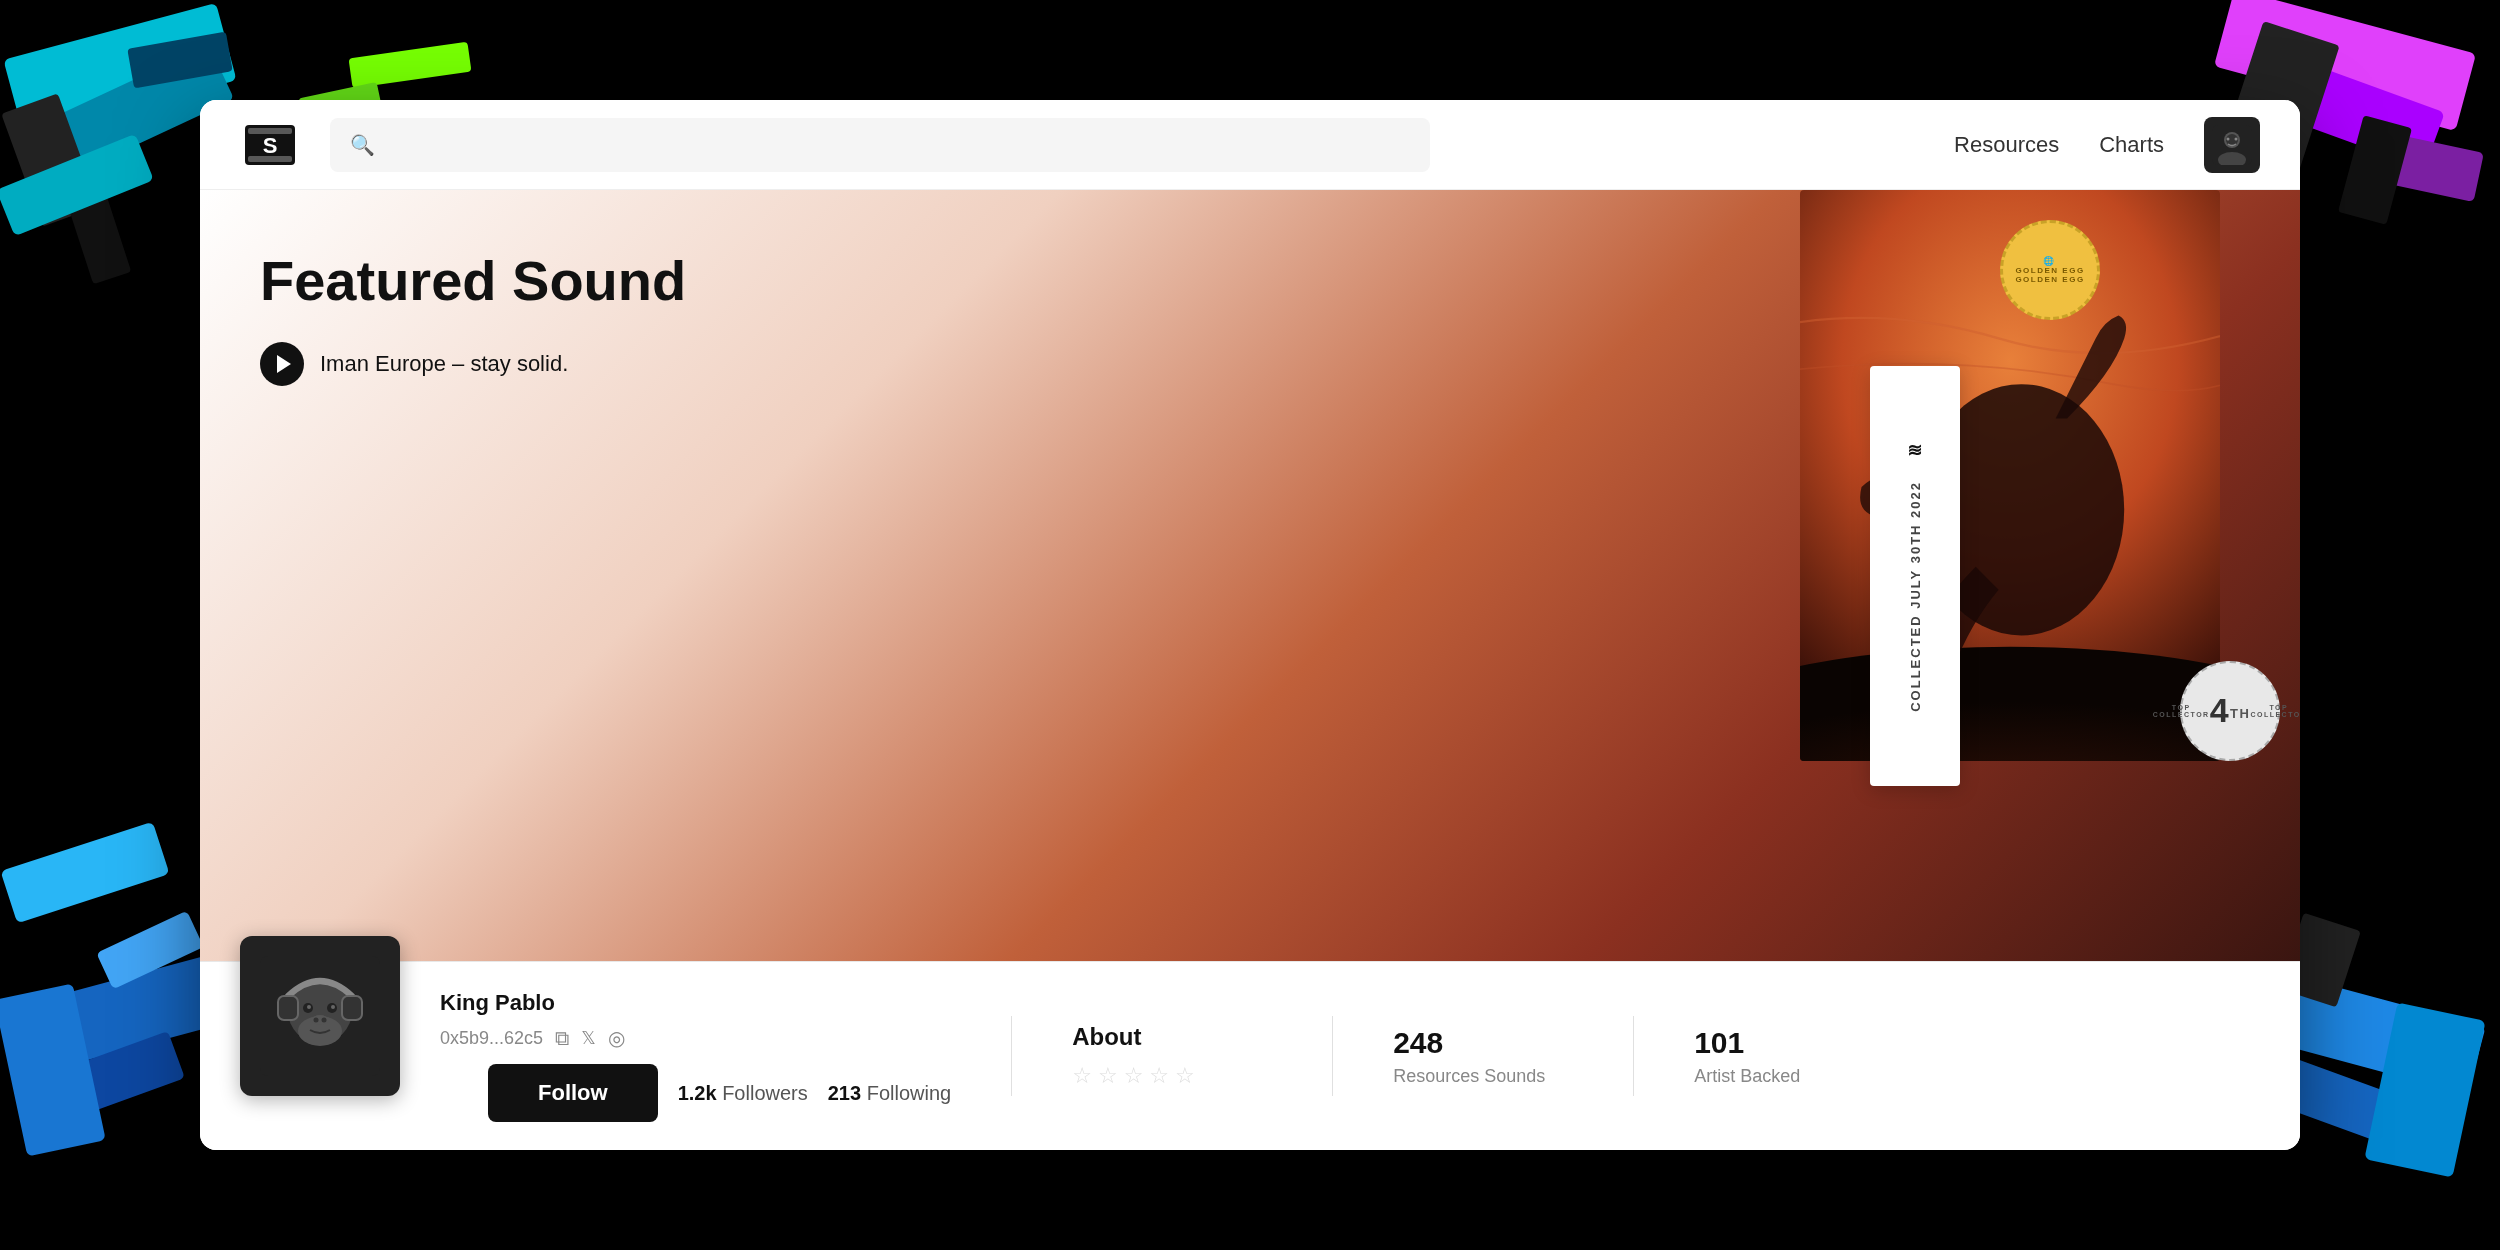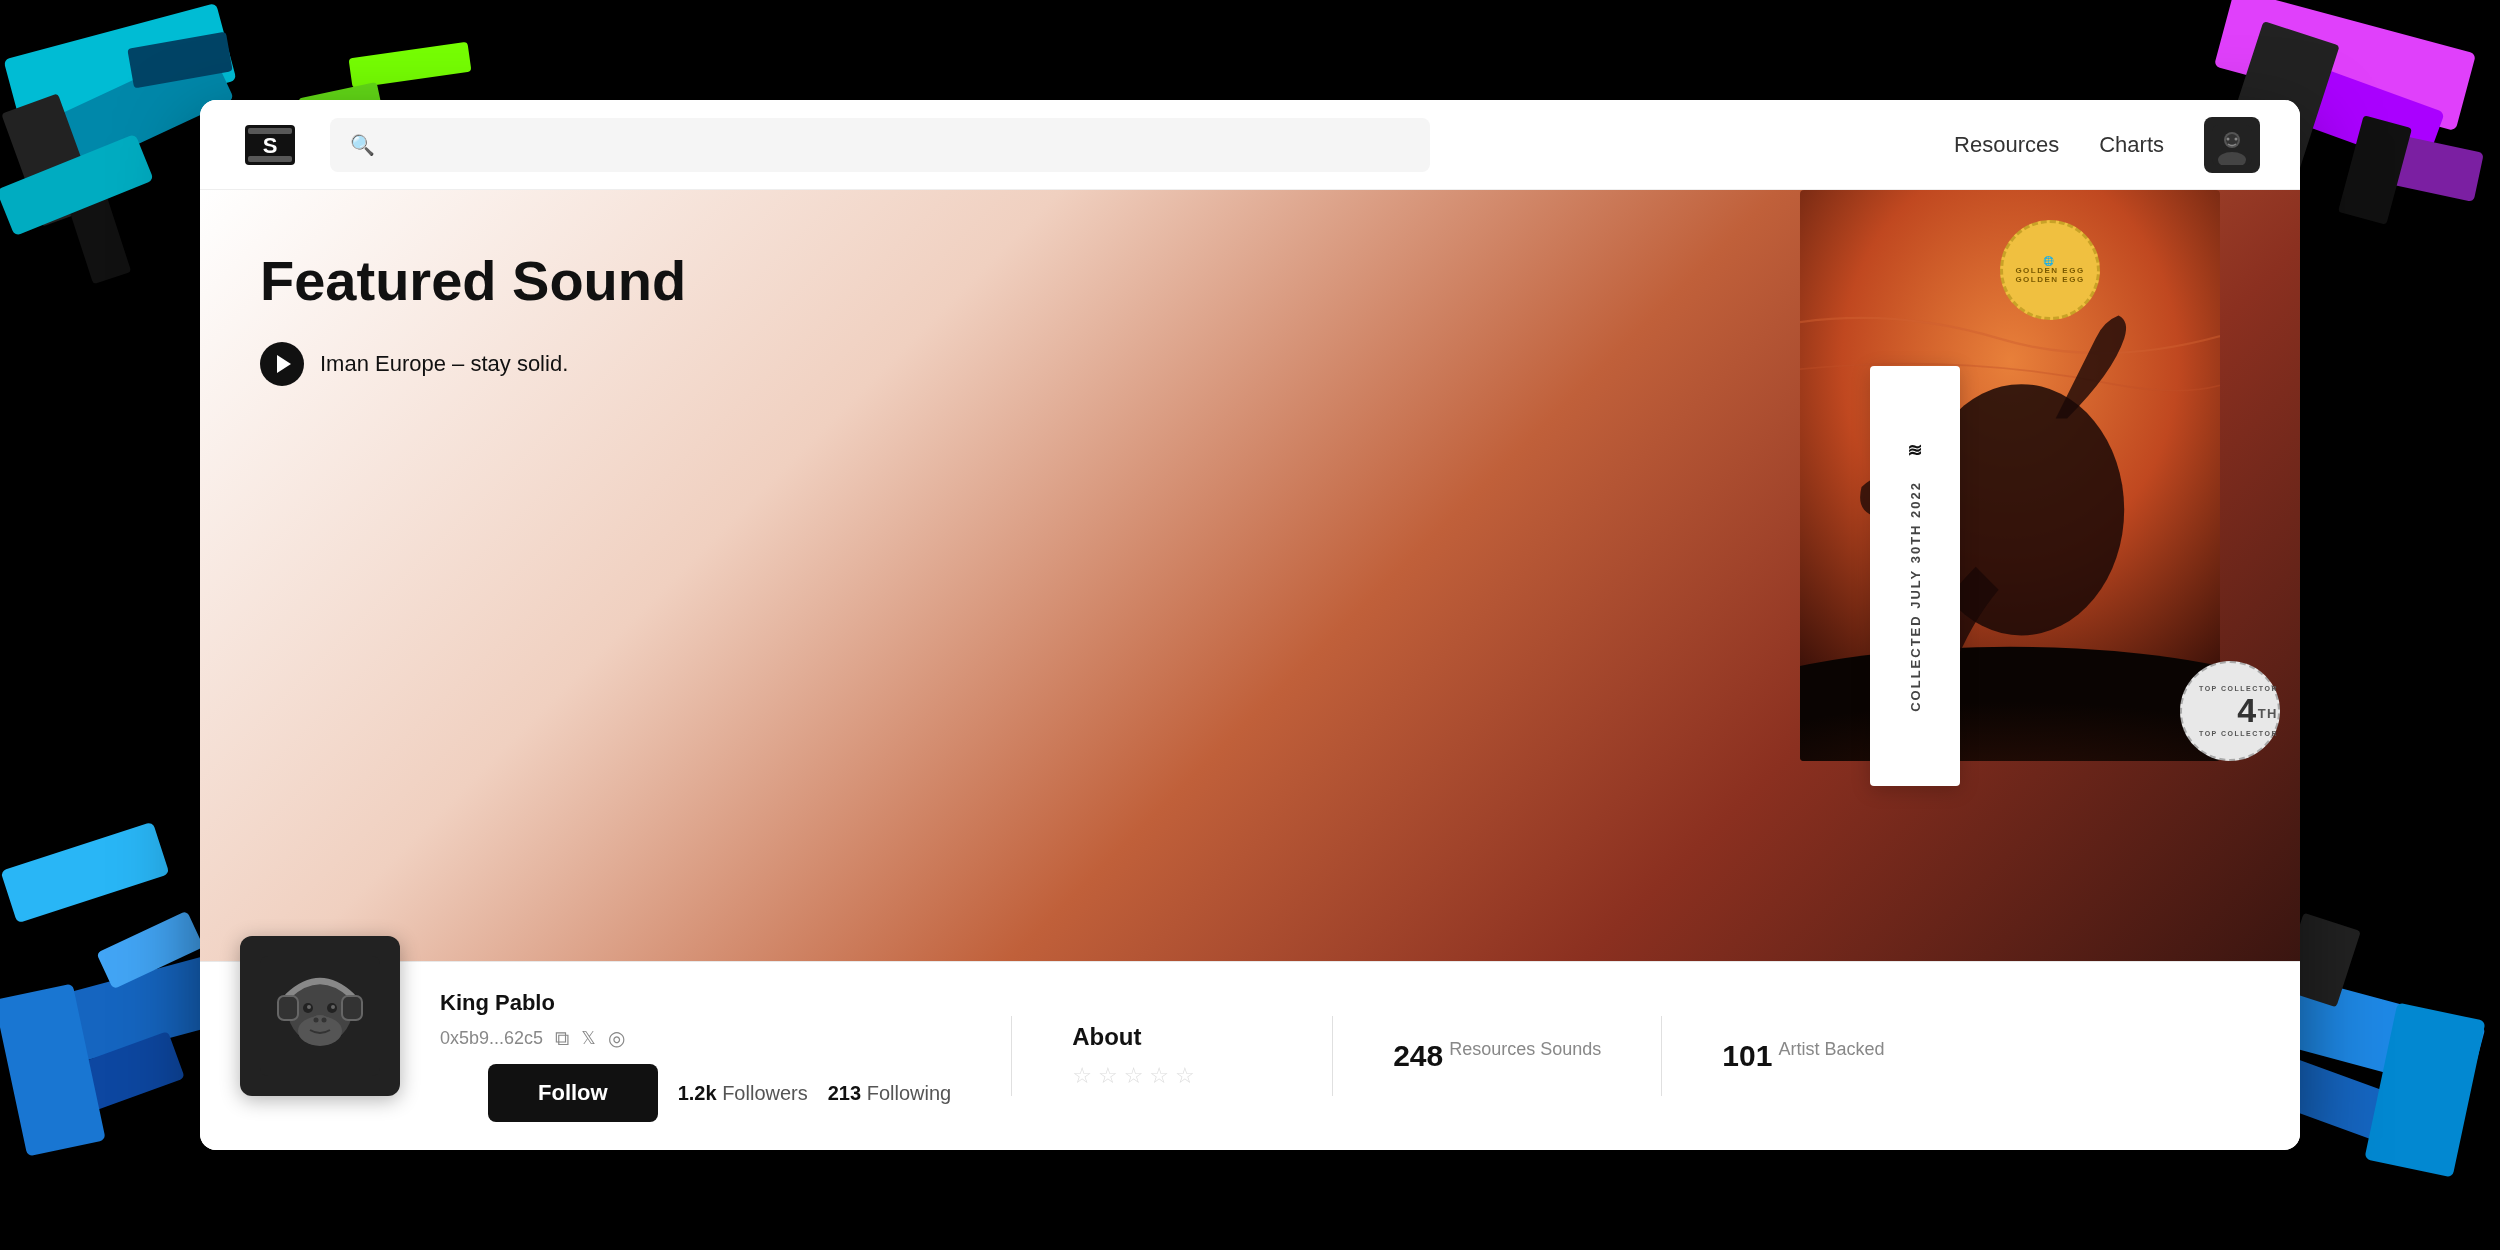--- a/index.html
+++ b/index.html
@@ -254,23 +254,22 @@
       height: 100px;
       z-index: 15;
     }
     .collector-badge {
       width: 100px;
       height: 100px;
       border-radius: 50%;
       border: 2px dashed #aaa;
       background: #e8e8e8;
       display: flex;
-      align-items: flex-end;
+      align-items: center;
       justify-content: center;
-      flex-direction: column;
       font-size: 8px;
       font-weight: 700;
       color: #555;
       text-align: center;
       letter-spacing: 1.5px;
       text-transform: uppercase;
     }
     .collector-rank {
       font-size: 36px;
       font-weight: 900;
@@ -377,20 +376,21 @@
       display: flex;
       gap: 6px;
     }
     .star {
       font-size: 22px;
       color: #ddd;
     }
 
     .profile-stat {
       display: flex;
+      flex-direction: column;
       gap: 6px;
       min-width: 180px;
     }
     .stat-number {
       font-size: 30px;
       font-weight: 700;
       color: #111;
     }
     .stat-label {
       font-size: 18px;

